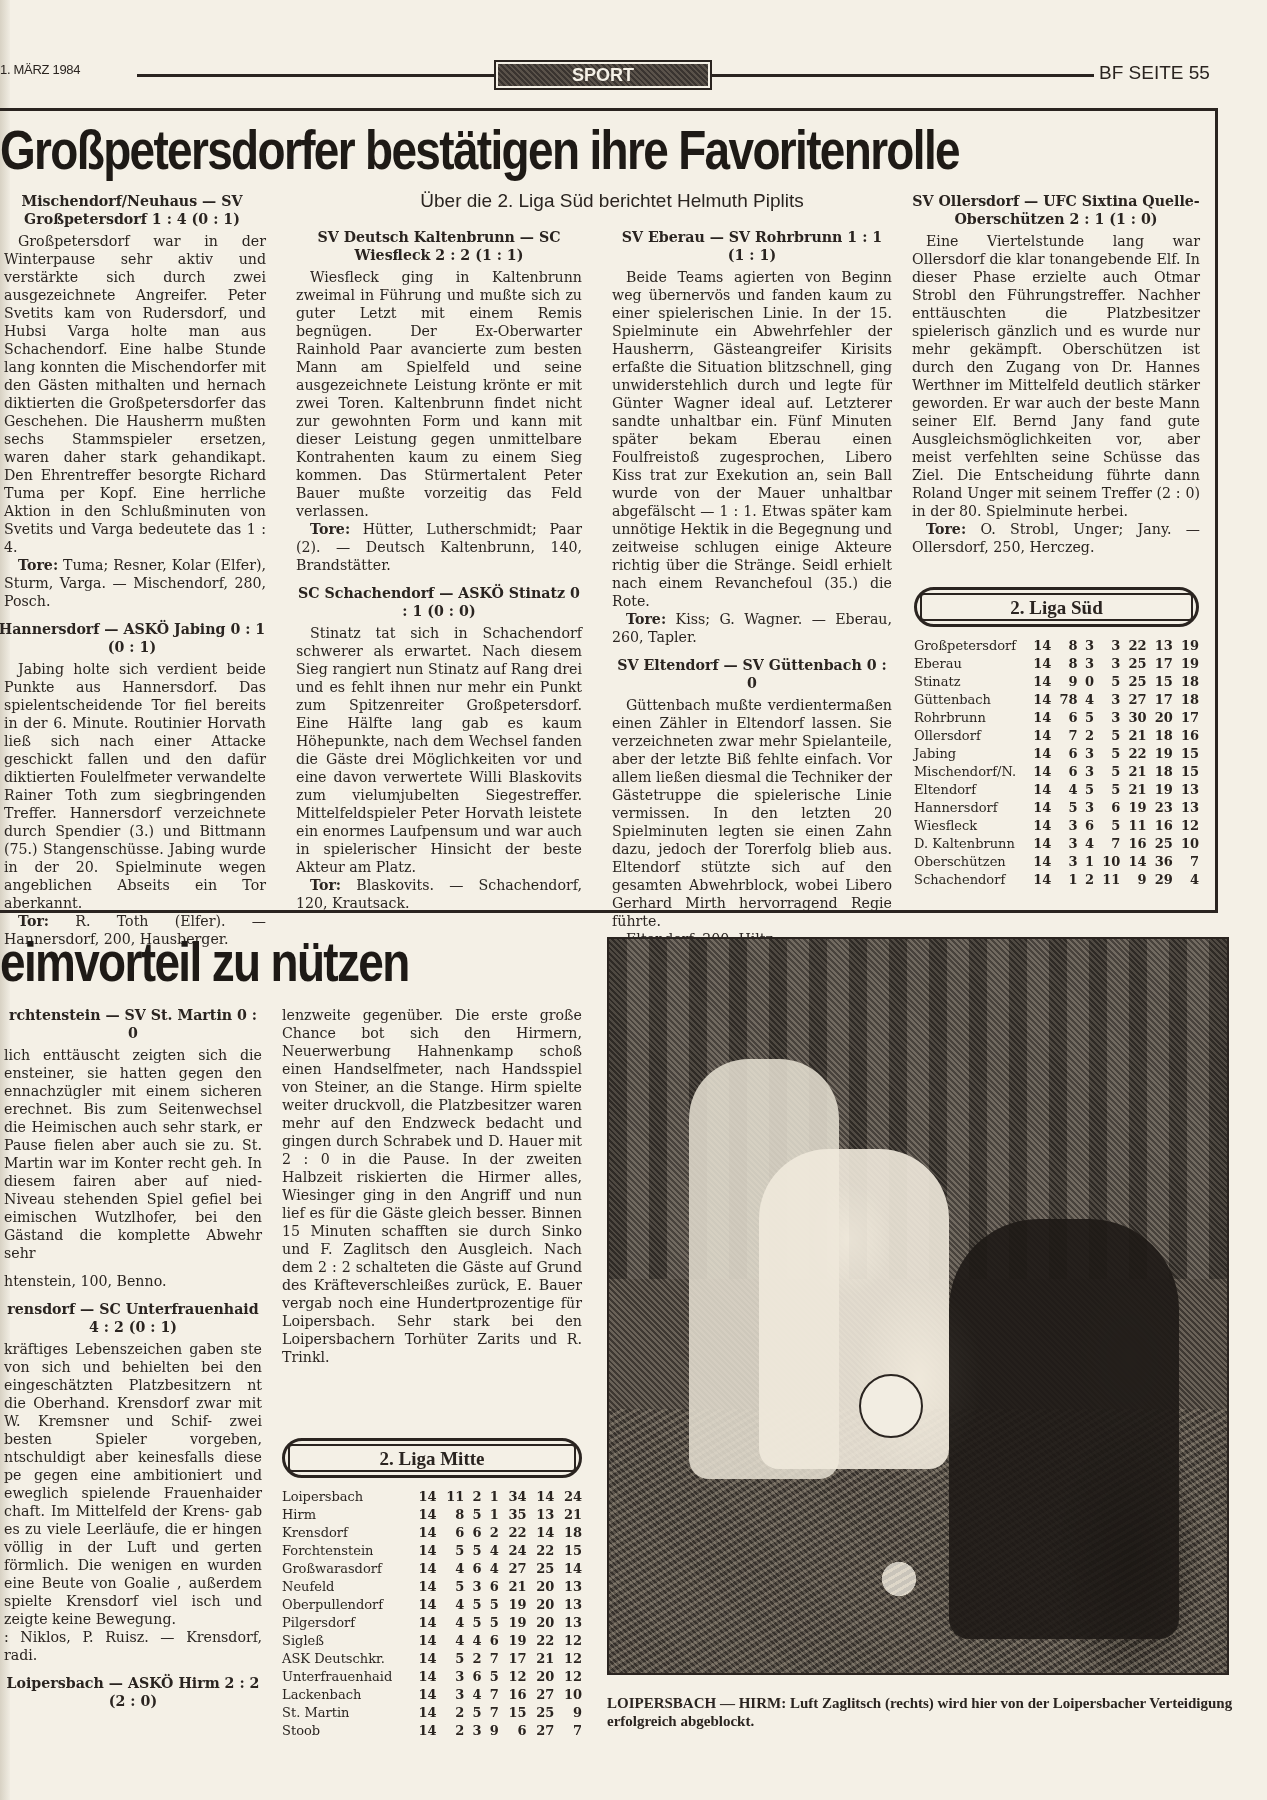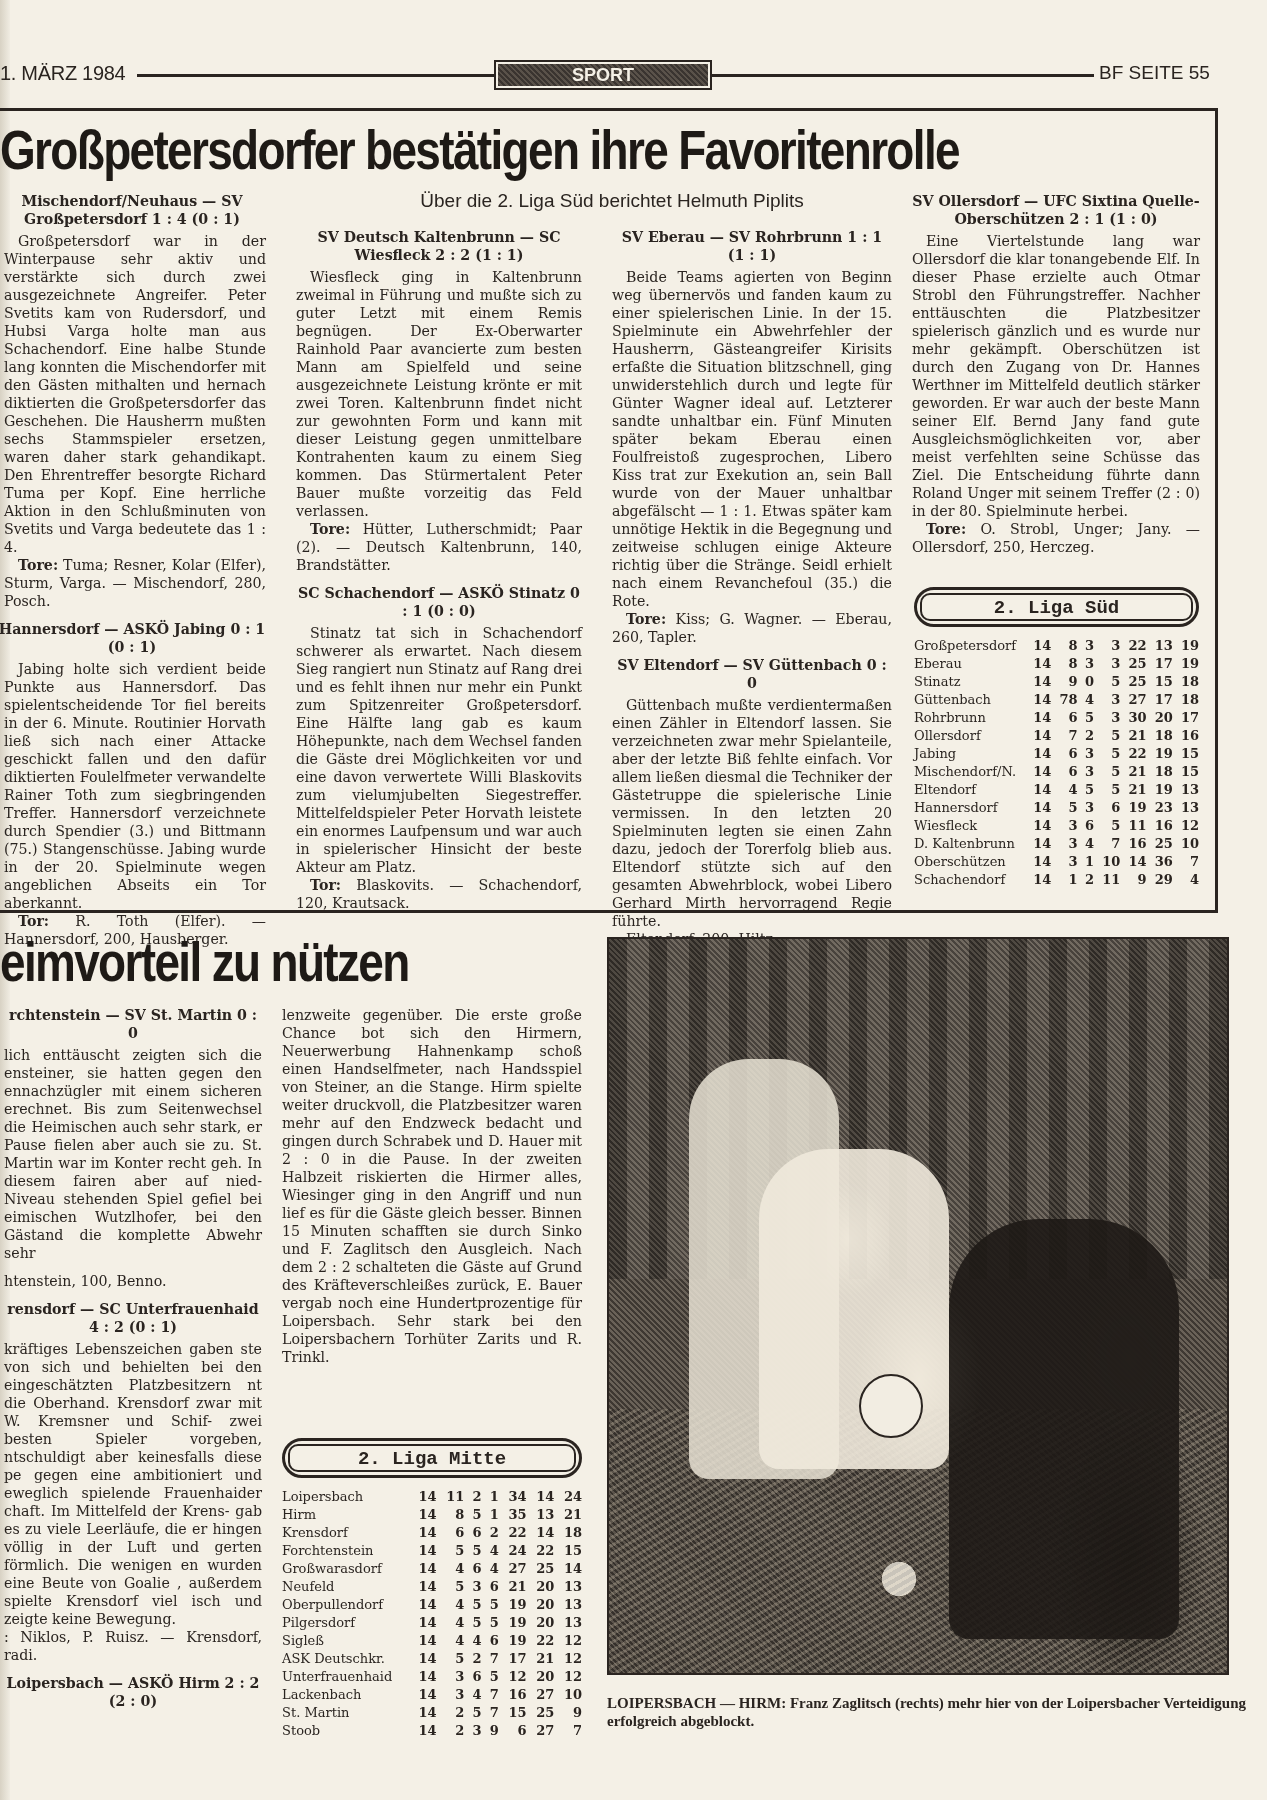--- a/index.html
+++ b/index.html
@@ -14,21 +14,21 @@
   .page-edge {
     position: absolute; left: 0; top: 0; width: 10px; height: 1800px;
     background: linear-gradient(to right, #d8d2c4, #f0ece2);
   }
   
   .topline {
     position: absolute; top: 60px; left: 0; width: 1230px; height: 30px;
   }
   .topline .date {
     position: absolute; left: 0; top: 2px;
-    font-family: "Liberation Sans", sans-serif; font-size: 20px; color: #2a2420;
+    font-family: "Liberation Sans", sans-serif; font-size: 13px; color: #2a2420;
     letter-spacing: -0.3px;
     text-align: center;
   }
   .topline .rule {
     position: absolute; top: 14px; height: 3px; background: #2a2420;
   }
   .topline .rule.left { left: 137px; width: 357px; }
   .topline .rule.right { left: 712px; width: 382px; }
   .topline .section {
     position: absolute; left: 494px; top: 0; width: 218px; height: 30px;
@@ -77,22 +77,22 @@
   .c3 { left: 612px; top: 228px; width: 280px; }
   .c4 { left: 912px; top: 192px; width: 288px; }
   .c1 .mh:first-child { margin-left: -6px; }
   
   .table-title {
     position: relative; height: 40px; margin: 0 0 10px 0;
     border: 3px solid #2a2420; border-radius: 22px;
     padding: 3px;
   }
   .table-title .pill {
-    width: 100%; height: 100%; border: 2px solid #2a2420; border-radius: 10px;
-    text-align: center; font-family: Liberation Mono, monospace;
+    width: 100%; height: 100%; border: 2px solid #2a2420; border-radius: 4px;
+    text-align: center; font-family: Liberation Serif, serif;
     font-weight: bold; font-size: 19px; line-height: 26px;
   }
   table.standings {
     border-collapse: collapse; font-size: 13px; line-height: 18px; width: 100%;
   }
   table.standings td { padding: 0; white-space: nowrap; }
   table.standings td.team { text-align: left; }
   table.standings td.num { text-align: right; font-weight: bold; padding-left: 6px; }
   .sued-wrap { position: absolute; left: 914px; top: 587px; width: 285px; }
   .mitte-wrap { position: absolute; left: 282px; top: 1438px; width: 300px; }
@@ -530,13 +530,13 @@
 </div>
 
 <div class="photo">
   <div class="crowd"></div>
   <div class="field"></div>
   <div class="player-a"></div>
   <div class="player-b"></div>
   <div class="player-c"></div>
   <div class="ball"></div>
 </div>
-<div class="caption">LOIPERSBACH — HIRM: Franz Zaglitsch (rechts) mehr hier von der Loipersbacher Verteidigung erfolgreich abgeblockt.</div>
+<div class="caption">LOIPERSBACH — HIRM: Luft Zaglitsch (rechts) wird hier von der Loipersbacher Verteidigung erfolgreich abgeblockt.</div>
 
 </body></html>

